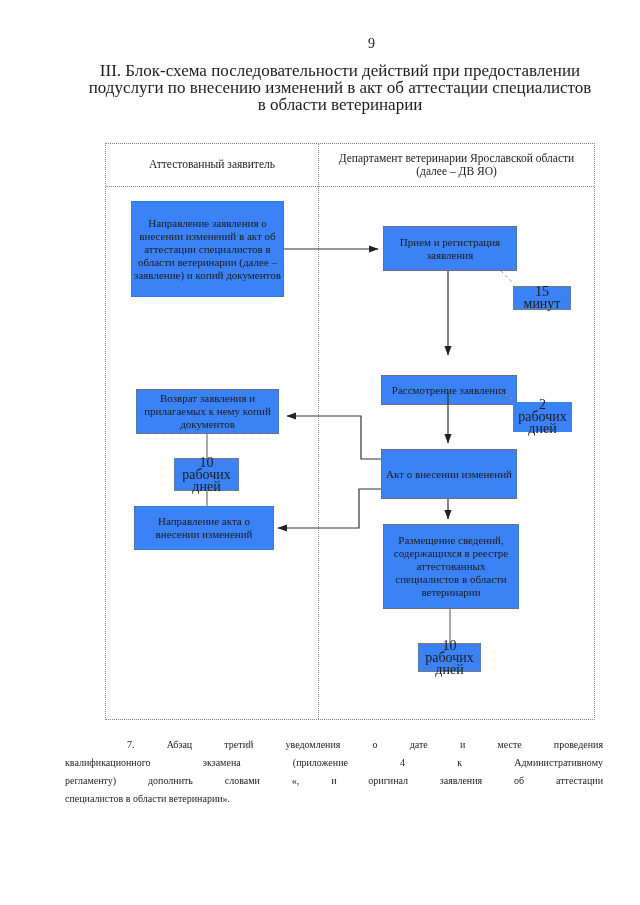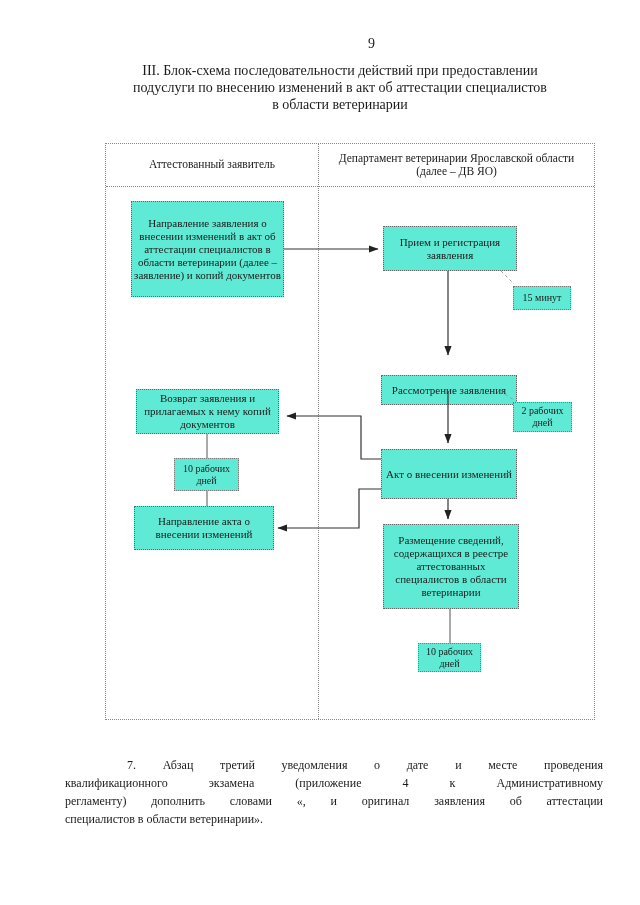--- a/index.html
+++ b/index.html
@@ -4,45 +4,45 @@
 <style>
   html,body{margin:0;padding:0;background:#fff;}
   .page{
     position:relative;width:640px;height:905px;background:#ffffff;
     font-family:"Liberation Serif","DejaVu Serif",serif;color:#1b1b1b;
     overflow:hidden;
   }
   .pagenum{position:absolute;left:368px;top:36px;font-size:14px;}
   .doc-title{
     position:absolute;left:70px;top:62px;width:540px;
-    text-align:center;font-size:14px;line-height:17px;
+    text-align:center;font-size:17px;line-height:17px;
   }
   .chart{
     position:absolute;left:105px;top:143px;width:488px;height:575px;
     border:1px dotted #888;
   }
   .chart .hdr-sep{position:absolute;left:0;top:42px;width:100%;border-top:1px dotted #888;}
   .chart .col-div{position:absolute;left:212px;top:0;height:100%;border-left:1px dotted #888;}
   .hdr{
     position:absolute;top:0;height:42px;display:flex;align-items:center;justify-content:center;
     text-align:center;font-size:11.5px;line-height:13.5px;
   }
   .hdr-left{left:0;width:212px;}
   .hdr-right{left:213px;width:275px;padding:0 6px;box-sizing:border-box;}
   .nbox{
-    position:absolute;border:1px dotted #666;background:#5eead4;
+    position:absolute;border:1px dotted #666;background:#3b82f6;
     display:flex;align-items:center;justify-content:center;text-align:center;
     font-size:11px;line-height:13px;padding:2px;box-sizing:border-box;
   }
-  .tbox{font-size:10px;line-height:12px;border:1px dotted #777;}
+  .tbox{font-size:14px;line-height:12px;border:1px dotted #777;}
   svg.wires{position:absolute;left:0;top:0;pointer-events:none;}
   .wire{stroke:#333;stroke-width:1.2;fill:none;}
   .wire-thin{stroke:#555;stroke-width:1;fill:none;}
   .wire-dash{stroke:#999;stroke-width:1;stroke-dasharray:3,3;fill:none;}
-  .footer-par{position:absolute;left:65px;top:756px;width:538px;font-size:12px;line-height:18px;}
+  .footer-par{position:absolute;left:65px;top:736px;width:538px;font-size:10px;line-height:18px;}
   .jline{text-align:justify;text-align-last:justify;}
   .jline-first{text-indent:62px;}
   .jline-last{text-align:right;text-align-last:left;}
 </style>
 </head>
 <body>
 
 <div class="page">
 
   <div class="pagenum">9</div>

